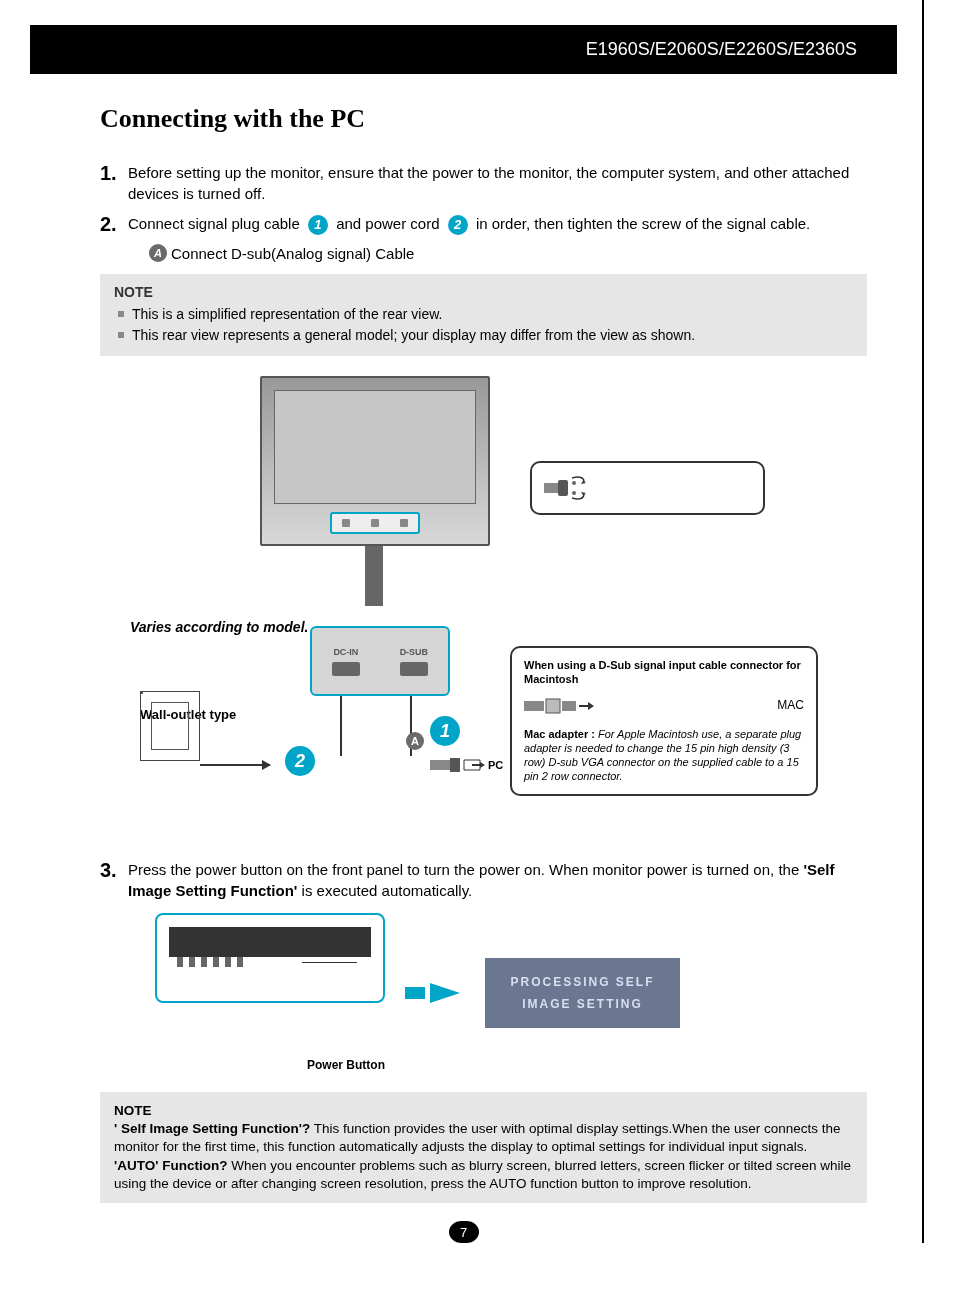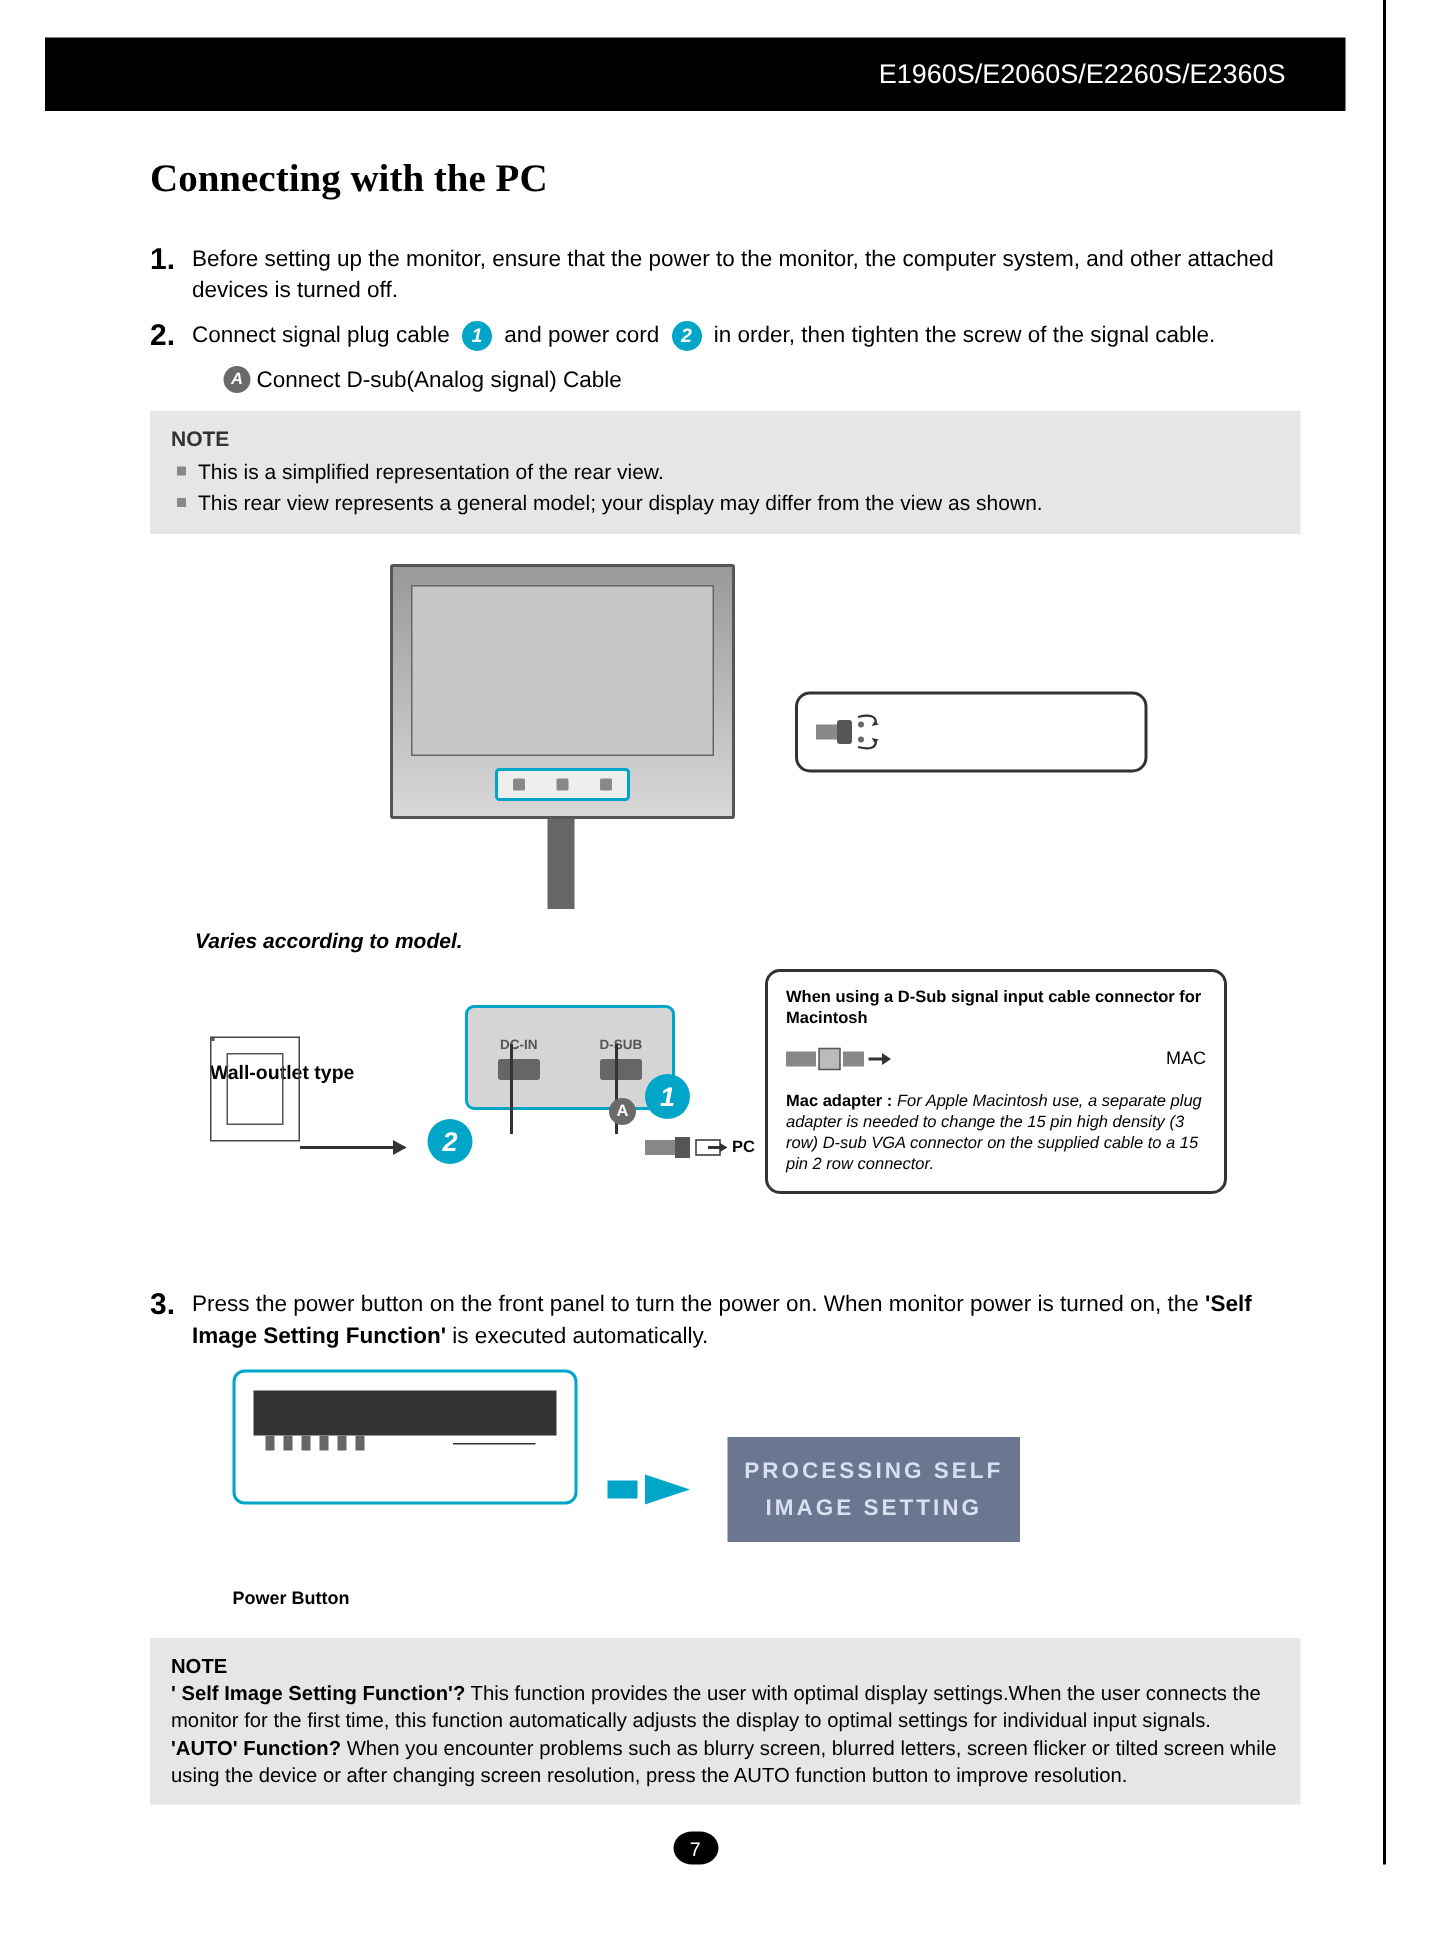--- a/index.html
+++ b/index.html
@@ -118,21 +118,20 @@
     width: 140px; height: 70px;
     border: 2px solid #00a5c8;
     border-radius: 6px;
     background: #d5d5d5;
     display: flex;
     justify-content: space-around;
     align-items: center;
     font-size: 9px;
     font-weight: bold;
     color: #555;
-    margin-top: 44px;
   }
   .port-slot {
     display:flex; flex-direction:column; align-items:center;
     gap:5px;
   }
   .port-hole { width: 28px; height:14px; background:#666; border-radius:2px; }
   .label-varies {
     position: absolute; left: 30px; top: 243px;
     font-weight: bold; font-style: italic; font-size: 14px;
   }
@@ -265,21 +264,21 @@
     margin: 0 5px;
   }
   .arrow-body { width:20px; height:12px; background:#00a5c8; }
   .arrow-wrap { display:flex; align-items:center; }
   .osd-box {
     width: 195px; height: 70px;
     background: #6b7691;
     color: #d8dff0;
     display:flex; flex-direction:column;
     align-items:center; justify-content:center;
-    font-size: 15px;
+    font-size: 12px;
     letter-spacing: 2px;
     font-weight:bold;
     gap:8px;
   }
   .note-box2 {
     background: #e6e6e6;
     padding: 10px 14px;
     font-size: 13.5px;
     line-height: 1.35;
   }
@@ -289,21 +288,21 @@
     margin-top: 18px;
   }
   .page-num {
     display:inline-flex;
     width: 30px; height:22px;
     background:#000; color:#fff;
     border-radius: 50%/60%;
     align-items:center; justify-content:center;
     font-size:13px;
   }
-  .pb-wrap { display:flex; flex-direction:column; align-items:flex-start; }
+  .pb-wrap { display:flex; flex-direction:column; align-items:flex-end; }
 </style>
 </head>
 <body>
 
 <div class="page-wrap">
 
   <div class="header-bar">
     <div class="header-right">E1960S/E2060S/E2260S/E2360S</div>
   </div>
 

